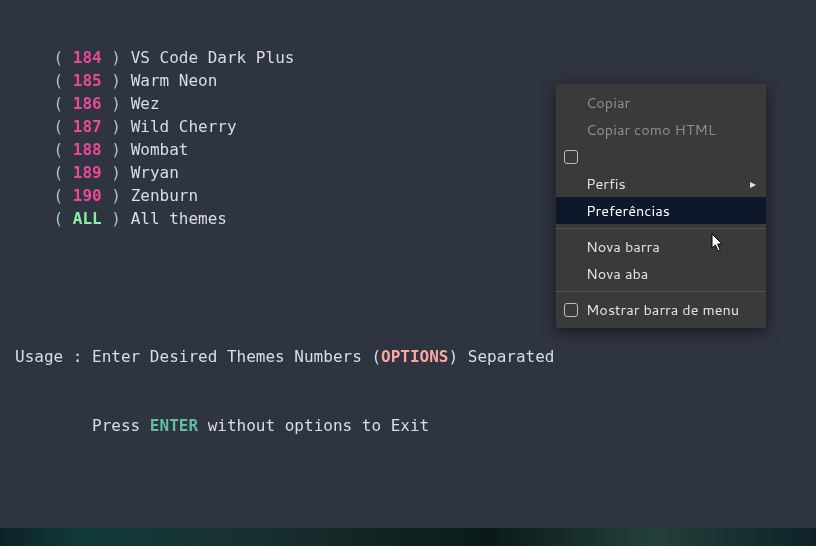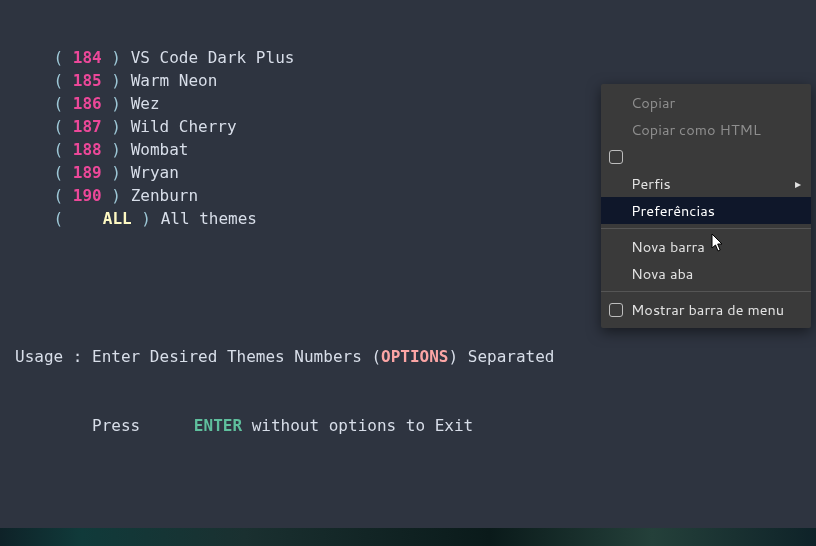--- a/index.html
+++ b/index.html
@@ -22,29 +22,29 @@
     overflow: hidden;
   }
   .content {
     padding: 0 15px 0 15px;
     line-height: 23px;
     white-space: pre;
   }
   .row { white-space: pre; }
   .paren { color: #9dc7d6; }
   .idx { color: #ec4899; font-weight: bold; }
-  .all { color: #fef9c3; font-weight: bold; margin-left: 30px; }
+  .all { color: #86efac; font-weight: bold; }
   .opt { color: #fca5a5; font-weight: bold; }
-  .enter { color: #5fbf9d; font-weight: bold; margin-left: 44px; }
+  .enter { color: #5fbf9d; font-weight: bold; }
 
   
   .ctxmenu {
     position: absolute;
     top: 84px;
-    left: 601px;
+    left: 556px;
     width: 210px;
     background: #3a3a3a;
     color: #e2e2e2;
     font-family: "Cantarell", "DejaVu Sans", "Segoe UI", sans-serif;
     font-size: 14.5px;
     box-shadow: 0 4px 14px rgba(0,0,0,.5);
     border-radius: 2px;
     padding: 5px 0;
     z-index: 100;
   }

